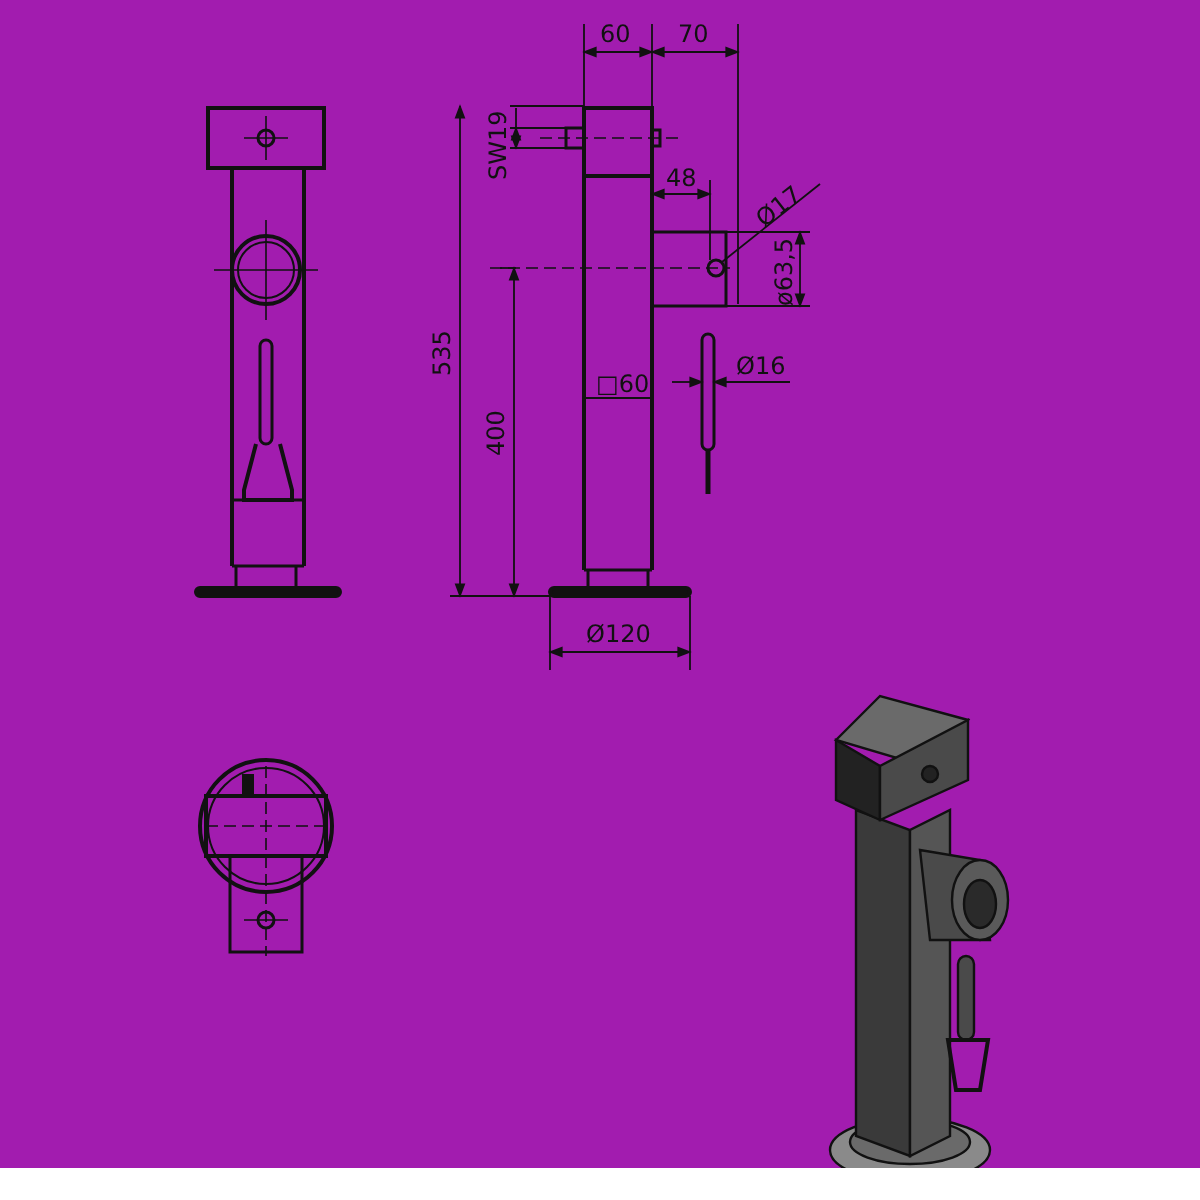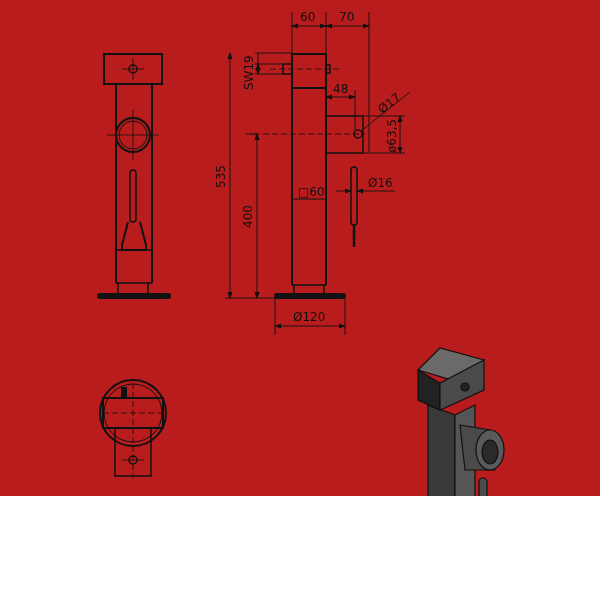--- a/index.html
+++ b/index.html
@@ -1,16 +1,16 @@
 <!DOCTYPE html>
 <html><head>
 <meta charset="utf-8">
 <style>
 html,body{margin:0;padding:0;background:#fff;}
-#stage{position:relative;width:600px;height:496px;background:#b91c1c;overflow:hidden;font-family:"DejaVu Sans",sans-serif;}
+#stage{position:relative;width:600px;height:584px;background:#a21caf;overflow:hidden;font-family:"DejaVu Sans",sans-serif;}
 svg{position:absolute;left:0;top:0;}
 .dim{font-family:"DejaVu Sans",sans-serif;font-size:12px;fill:#111;}
 </style>
 </head>
 <body>
 
 <div id="stage">
 <svg width="600" height="600" viewBox="0 0 600 600">
   <defs>
     <marker id="ar" markerWidth="8" markerHeight="8" refX="7" refY="4" orient="auto">

